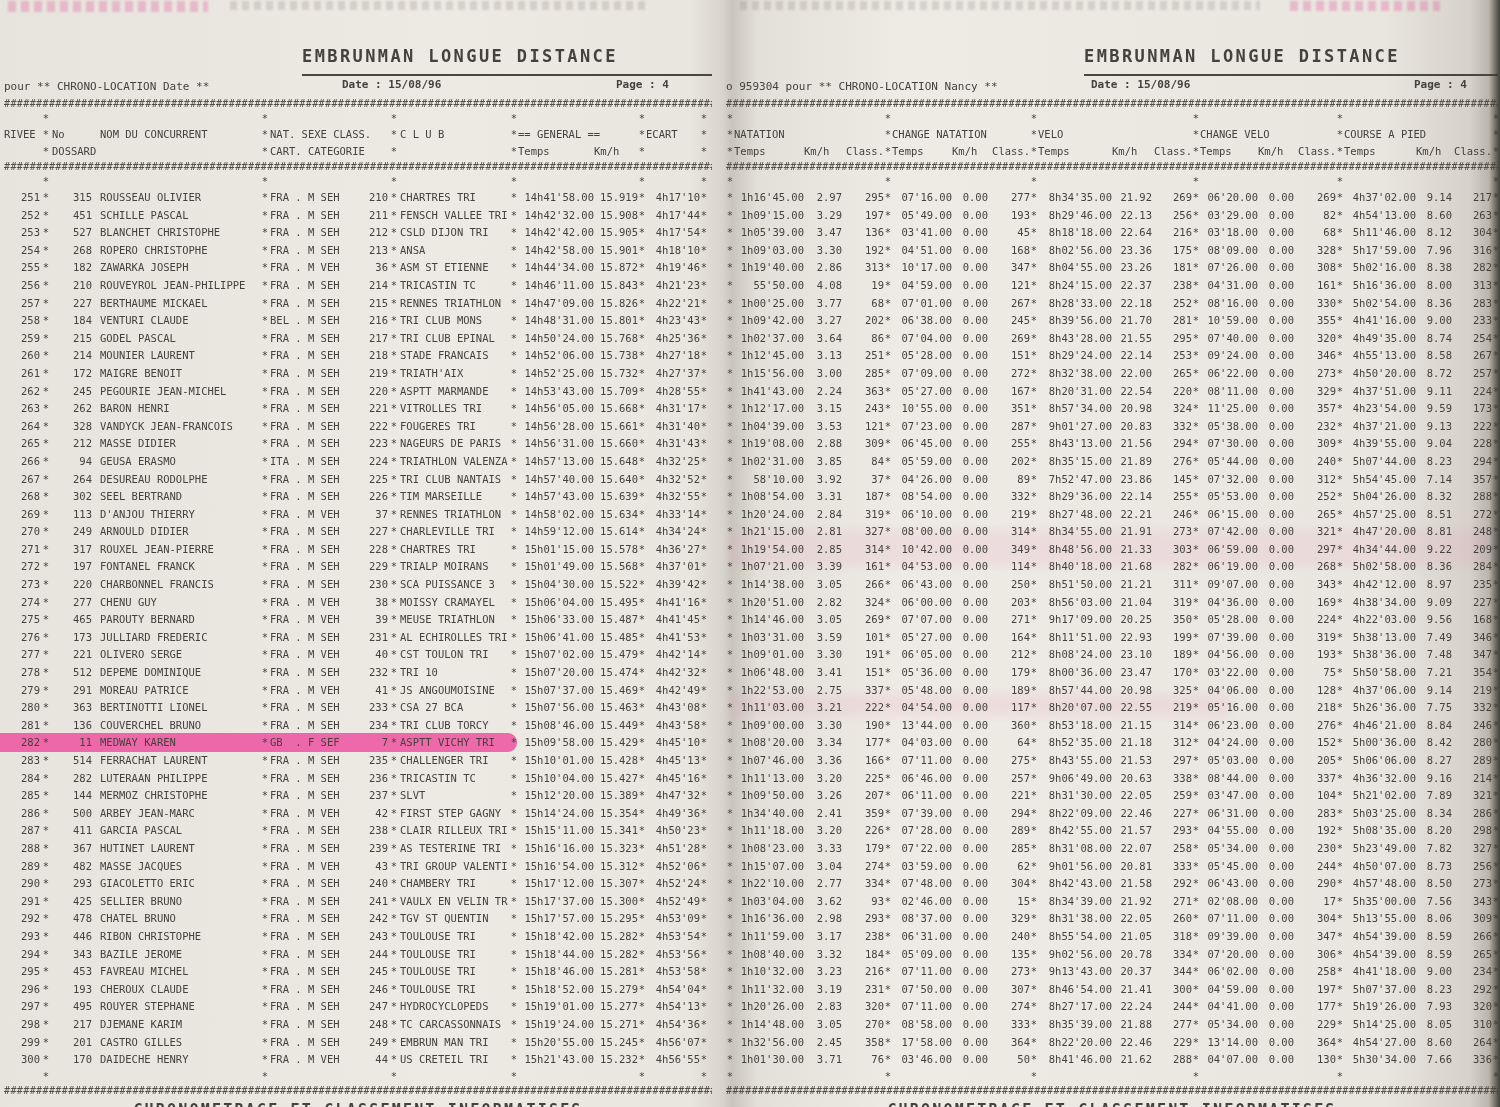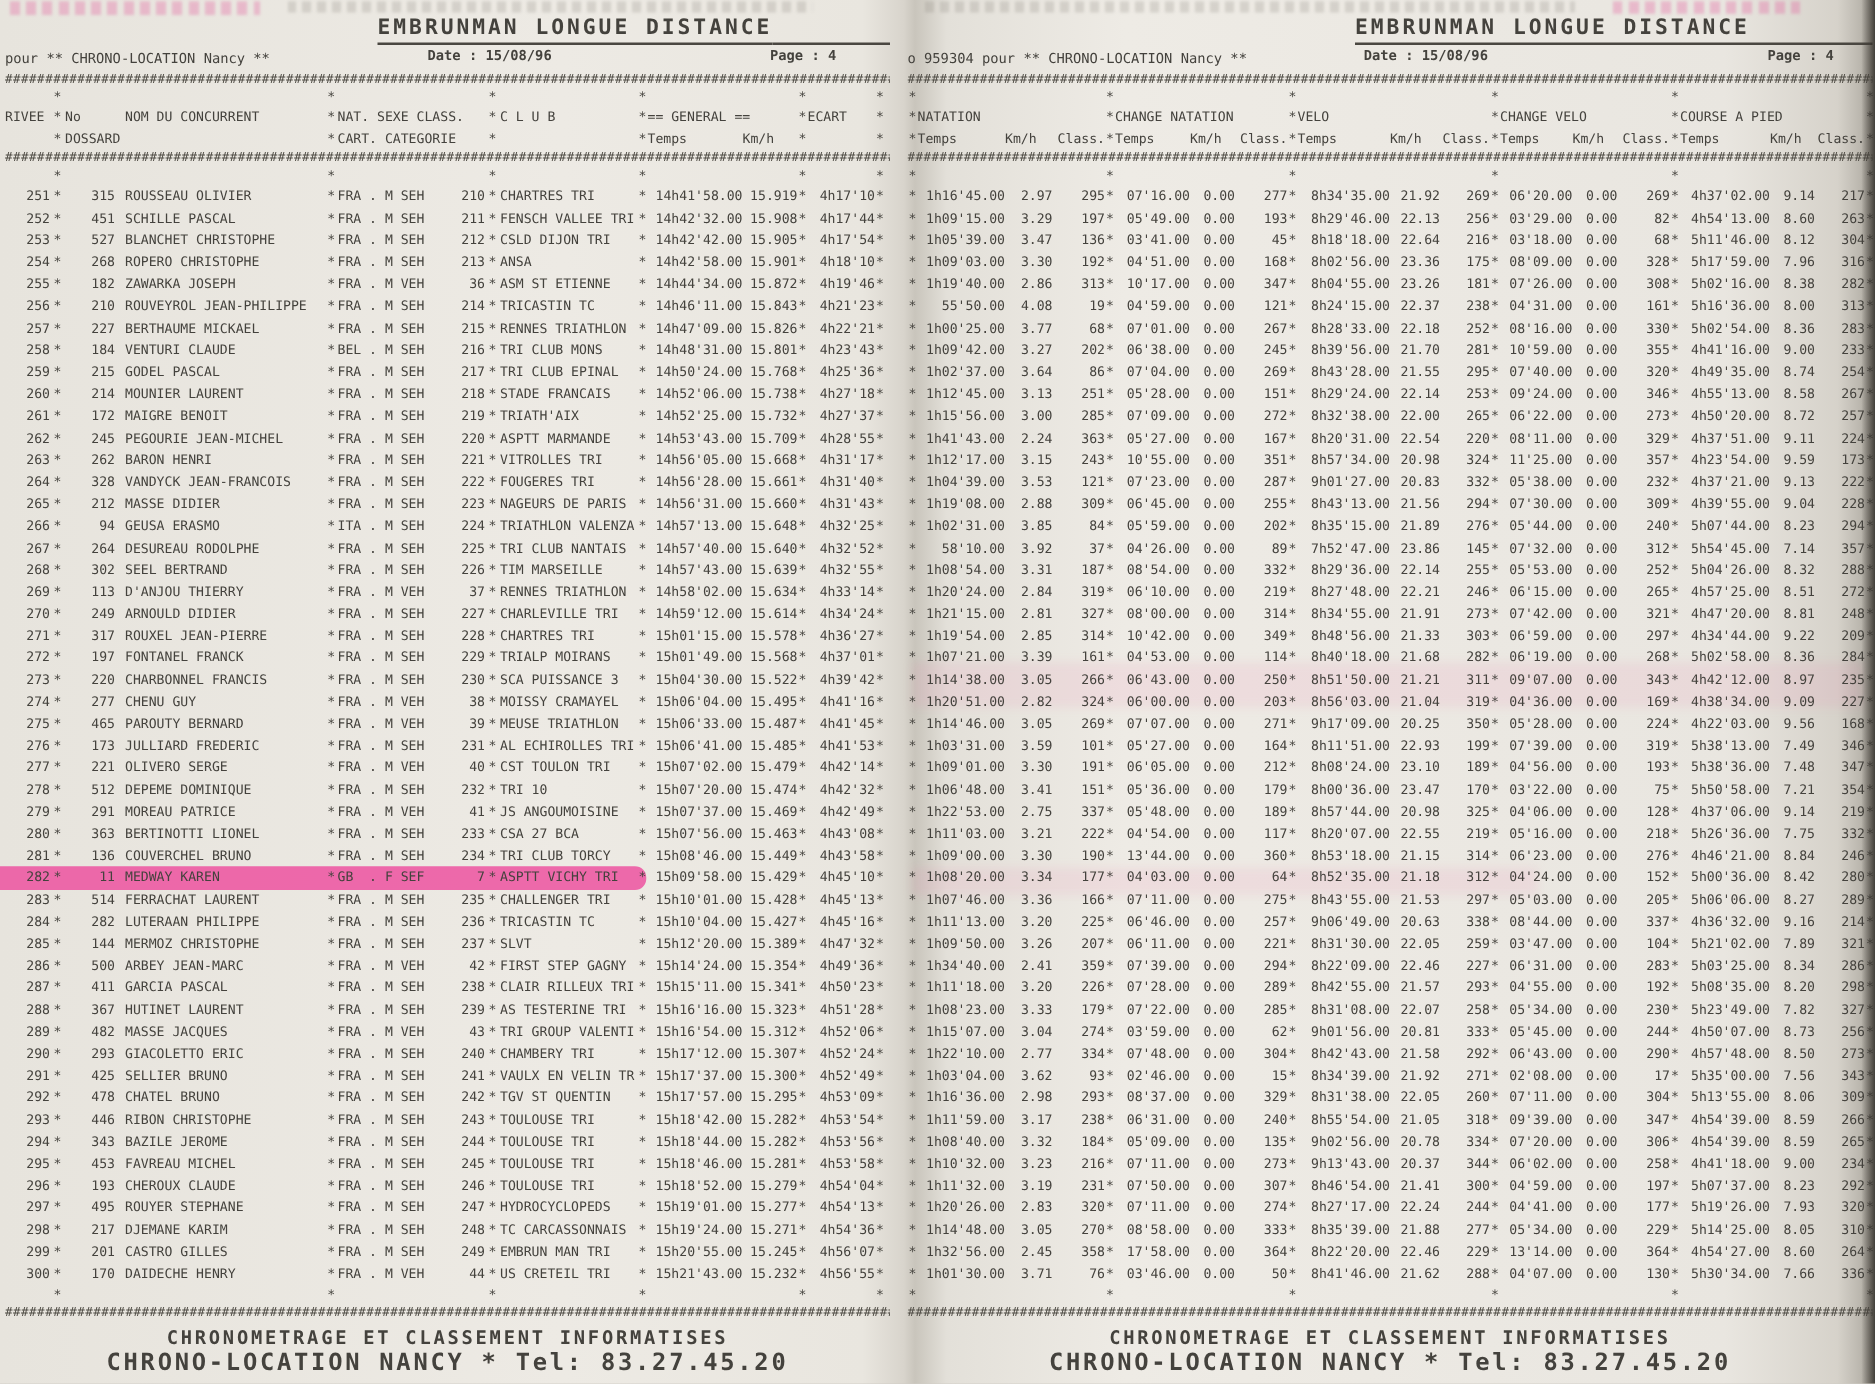--- a/index.html
+++ b/index.html
@@ -4,21 +4,21 @@
 <style>
   html,body{margin:0;padding:0;background:#cfccc5;}
   .scan{position:relative;width:1500px;height:1107px;overflow:hidden;
     background:linear-gradient(90deg,#e7e4dd 0,#edeae4 30%,#e9e6df 46%,#d8d4cc 48.2%,#c9c5bc 48.8%,#e3e0d9 50.5%,#eeebe5 60%,#e9e6e0 92%,#d6d2ca 98%,#a9a59c 100%);
     font-family:"DejaVu Sans Mono",monospace;color:#44423d;}
   .scan::after{content:"";position:absolute;right:0;top:0;width:11px;height:100%;
     background:linear-gradient(90deg,rgba(60,56,50,0),rgba(60,56,50,.55) 60%,rgba(40,38,33,.8));pointer-events:none;}
   .page{position:absolute;top:0;height:1107px;box-sizing:border-box;padding-top:6px;}
   .page-left{left:4px;width:708px;}
   .page-right{left:726px;width:772px;}
-  .titlebar{display:flex;align-items:flex-end;height:30px;}
+  .titlebar{display:flex;height:30px;margin-top:40px;}
   .titlebar .spacer{flex:0 0 auto;}
   .page-left .spacer{width:298px;}
   .page-right .spacer{width:358px;}
   .doc-title{font-size:17px;font-weight:bold;letter-spacing:2.4px;white-space:nowrap;
     border-bottom:2px solid #4a4741;padding-bottom:2px;}
   .titlebar .tail{flex:1;border-bottom:2px solid #4a4741;margin-bottom:0;}
   .infoline{position:relative;height:19px;font-size:11px;margin-top:2px;white-space:pre;}
   .infoline .client{position:absolute;left:0;top:2px;}
   .infoline .date{position:absolute;top:0;font-weight:bold;}
   .page-left .date{left:338px;} .page-right .date{left:365px;}
@@ -60,21 +60,21 @@
   <div class="wash" style="left:730px;top:530px;width:760px;height:36px;"></div>
   <div class="wash" style="left:730px;top:694px;width:500px;height:22px;"></div>
 
   <div class="page page-left">
     <div class="titlebar">
       <span class="spacer"></span>
       <span class="doc-title">EMBRUNMAN LONGUE DISTANCE</span>
       <span class="tail"></span>
     </div>
     <div class="infoline">
-      <span class="client">pour ** CHRONO-LOCATION Nancy **</span>
+      <span class="client">pour ** CHRONO-LOCATION Date **</span>
       <span class="date">Date : 15/08/96</span>
       <span class="pageno">Page : 4</span>
     </div>
     <div class="rule">######################################################################################################################</div>
     <div class="hdr sep"><span class="c"></span><span class="c star">*</span><span class="c"></span><span class="c"></span><span class="c"></span><span class="c star">*</span><span class="c"></span><span class="c"></span><span class="c star">*</span><span class="c"></span><span class="c star rt">*</span><span class="c"></span><span class="c"></span><span class="c star">*</span><span class="c"></span><span class="c star">*</span></div>
     <div class="hdr"><span class="c lf">RIVEE</span><span class="c star">*</span><span class="c ct">No</span><span class="c"></span><span class="c ct">NOM DU CONCURRENT</span><span class="c star">*</span><span class="c ct sp2">NAT. SEXE CLASS.</span><span class="c star">*</span><span class="c ct">C L U B</span><span class="c star rt">*</span><span class="c ct sp2">== GENERAL ==</span><span class="c star">*</span><span class="c ct">ECART</span><span class="c star">*</span></div>
     <div class="hdr"><span class="c"></span><span class="c star">*</span><span class="c lf sp2">DOSSARD</span><span class="c"></span><span class="c star">*</span><span class="c ct sp2">CART. CATEGORIE</span><span class="c star">*</span><span class="c"></span><span class="c star rt">*</span><span class="c ct">Temps</span><span class="c ct">Km/h</span><span class="c star">*</span><span class="c"></span><span class="c star">*</span></div>
     <div class="rule">######################################################################################################################</div>
     <div class="hdr sep"><span class="c"></span><span class="c star">*</span><span class="c"></span><span class="c"></span><span class="c"></span><span class="c star">*</span><span class="c"></span><span class="c"></span><span class="c star">*</span><span class="c"></span><span class="c star rt">*</span><span class="c"></span><span class="c"></span><span class="c star">*</span><span class="c"></span><span class="c star">*</span></div>
     <div>

